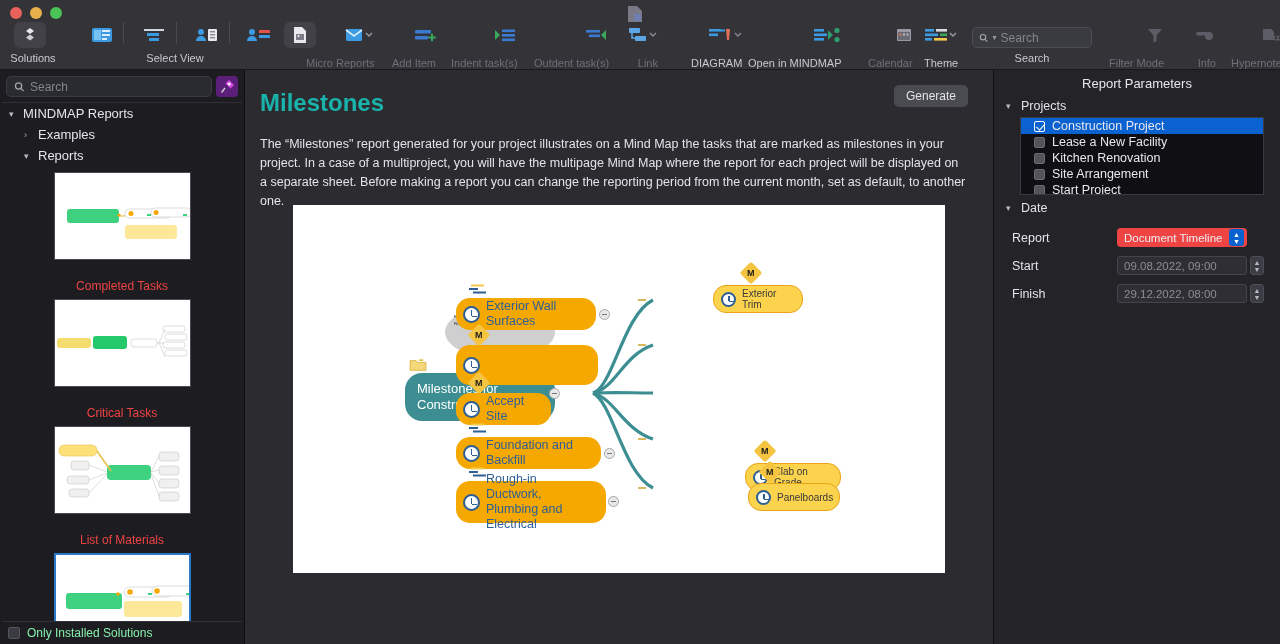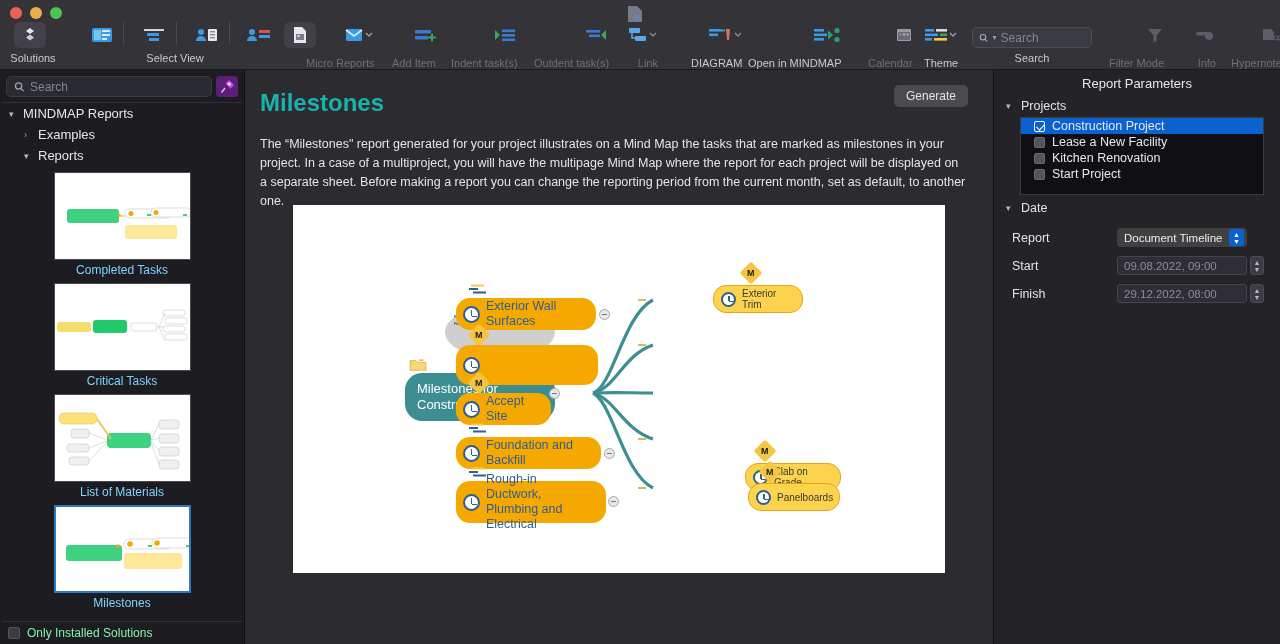--- a/index.html
+++ b/index.html
@@ -77,21 +77,21 @@
               color:#e4e4ea; padding:3px 0 3px 7px; }
   .tree-row.lvl2 { padding-left:22px; }
   .chev { font-size:9px; color:#b8b8c0; width:9px; display:inline-block; }
 
   .thumbitem { margin:6px auto 2px auto; width:137px; }
   .thumb {
     width:137px; height:88px; background:#ffffff; border:1px solid #4a4a52;
     position:relative; overflow:hidden;
   }
   .thumbitem.selected .thumb { border:2px solid #2a78c8; }
-  .thumbcap { text-align:center; font-size:12px; color:#7dd3fc; margin-top:3px; }
+  .thumbcap { text-align:center; font-size:12px; color:#ef4444; margin-top:19px; }
 
   .sb-footer { height:22px; display:flex; align-items:center; gap:7px; padding:0 8px; }
   .cb { width:12px;height:12px;border-radius:2px;background:#3b3b43;border:1px solid #55555e; }
   .sb-footer span { font-size:12px; color:#86efac; }
 
   
   .main {
     position:absolute; left:245px; top:70px; width:748px; height:574px;
     background:#2b2b30; padding:14px 0 0 0;
   }
@@ -168,21 +168,21 @@
   .proj-row.sel { background:#0a62d0; }
   .pcb { width:11px;height:11px;border-radius:2px;background:#53535c;border:1px solid #6a6a73; flex:none;}
   .proj-row.sel .pcb { background:#0a62d0; border:1px solid #ffffff; position:relative; }
   .proj-row.sel .pcb::after{
     content:""; position:absolute; left:2.5px; top:0.5px; width:4px; height:7px;
     border:solid #fff; border-width:0 1.6px 1.6px 0; transform:rotate(42deg);
   }
   .daterow { display:flex; align-items:center; padding:0 0 0 18px; margin-top:9px; }
   .datelbl { width:105px; font-size:12.5px; color:#e2e2e8; }
   .popup {
-    width:130px; height:19px; background:#404040; border-radius:4px;
+    width:130px; height:19px; background:#ef4444; border-radius:4px;
     display:flex; align-items:center; padding:0 3px 0 7px; gap:4px;
     font-size:11.5px; color:#ededf2;
   }
   .stepper-blue {
     margin-left:auto; width:15px; height:17px; background:#0a62d0; border-radius:3px;
     display:flex; flex-direction:column; align-items:center; justify-content:center; color:#fff;
     font-size:7px; line-height:7px;
   }
   .datefield {
     width:130px; height:19px; background:#2e2e34; border:1px solid #44444c; border-radius:3px;
@@ -704,20 +704,24 @@
       <div class="proj-row">
         <span class="pcb"></span>
         <span>Lease a New Facility</span>
       </div>
       <div class="proj-row">
         <span class="pcb"></span>
         <span>Kitchen Renovation</span>
       </div>
       <div class="proj-row">
         <span class="pcb"></span>
+        <span>Site Arrangement</span>
+      </div>
+      <div class="proj-row">
+        <span class="pcb"></span>
         <span>Start Project</span>
       </div>
     </div>
 
     <div class="rp-section" style="margin-top:6px;">
       <span class="chev">▾</span>
       <span>Date</span>
     </div>
 
     <div class="daterow">

